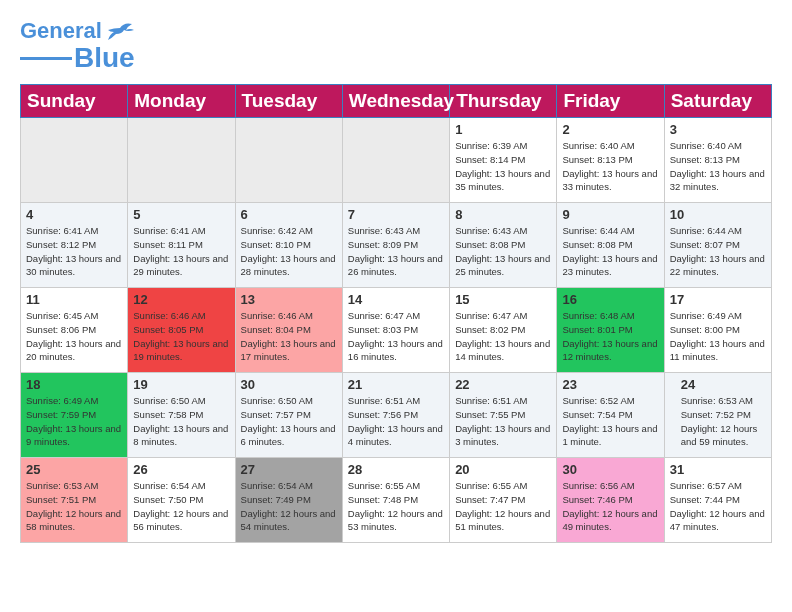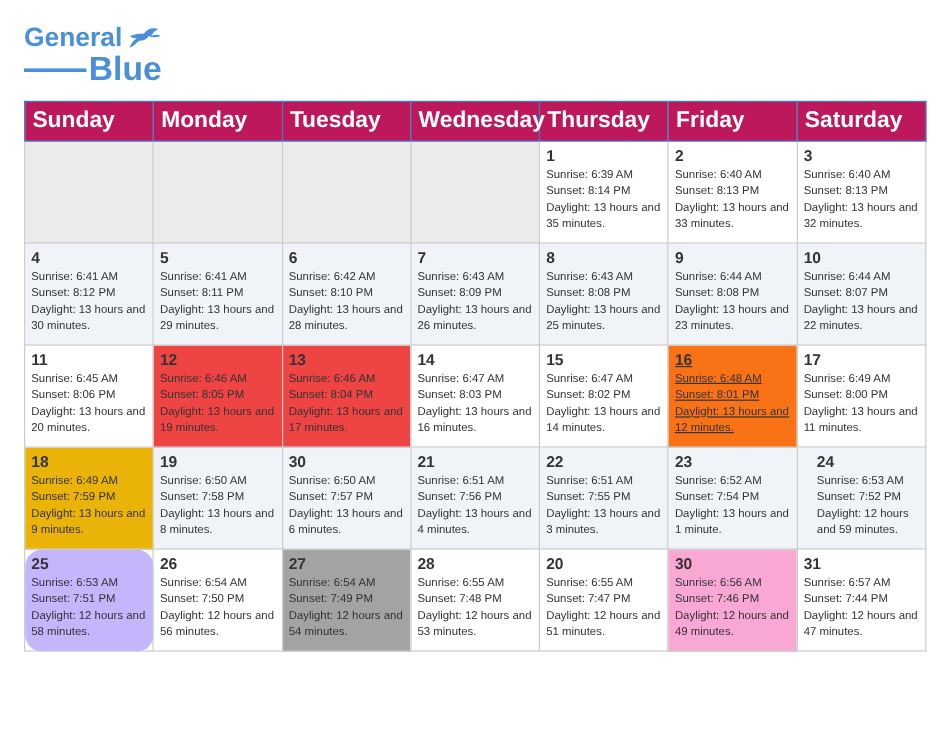--- a/index.html
+++ b/index.html
@@ -169,43 +169,43 @@
       </tr>
       <tr>
         <td style="background: rgb(255, 255, 255);">
           <span class="day-num">11</span>
           <div class="day-info">Sunrise: 6:45 AM<br>Sunset: 8:06 PM<br>Daylight: 13 hours and 20 minutes.</div>
         </td>
         <td style="background: #ef4444;">
           <span class="day-num">12</span>
           <div class="day-info">Sunrise: 6:46 AM<br>Sunset: 8:05 PM<br>Daylight: 13 hours and 19 minutes.</div>
         </td>
-        <td style="background: #ef4444;">
+        <td style="background: #fca5a5;">
           <span class="day-num">13</span>
           <div class="day-info">Sunrise: 6:46 AM<br>Sunset: 8:04 PM<br>Daylight: 13 hours and 17 minutes.</div>
         </td>
         <td style="background: rgb(255, 255, 255);">
           <span class="day-num">14</span>
           <div class="day-info">Sunrise: 6:47 AM<br>Sunset: 8:03 PM<br>Daylight: 13 hours and 16 minutes.</div>
         </td>
         <td style="background: rgb(255, 255, 255);">
           <span class="day-num">15</span>
           <div class="day-info">Sunrise: 6:47 AM<br>Sunset: 8:02 PM<br>Daylight: 13 hours and 14 minutes.</div>
         </td>
-        <td style="background: #f97316; text-decoration: underline;">
+        <td style="background: #22c55e;">
           <span class="day-num">16</span>
           <div class="day-info">Sunrise: 6:48 AM<br>Sunset: 8:01 PM<br>Daylight: 13 hours and 12 minutes.</div>
         </td>
         <td style="background: rgb(255, 255, 255);">
           <span class="day-num">17</span>
           <div class="day-info">Sunrise: 6:49 AM<br>Sunset: 8:00 PM<br>Daylight: 13 hours and 11 minutes.</div>
         </td>
       </tr>
       <tr>
-        <td style="background: #eab308;">
+        <td style="background: #22c55e;">
           <span class="day-num">18</span>
           <div class="day-info">Sunrise: 6:49 AM<br>Sunset: 7:59 PM<br>Daylight: 13 hours and 9 minutes.</div>
         </td>
         <td style="background: rgb(240, 244, 248);">
           <span class="day-num">19</span>
           <div class="day-info">Sunrise: 6:50 AM<br>Sunset: 7:58 PM<br>Daylight: 13 hours and 8 minutes.</div>
         </td>
         <td style="background: rgb(240, 244, 248);">
           <span class="day-num">30</span>
           <div class="day-info">Sunrise: 6:50 AM<br>Sunset: 7:57 PM<br>Daylight: 13 hours and 6 minutes.</div>
@@ -221,21 +221,21 @@
         <td style="background: rgb(240, 244, 248);">
           <span class="day-num">23</span>
           <div class="day-info">Sunrise: 6:52 AM<br>Sunset: 7:54 PM<br>Daylight: 13 hours and 1 minute.</div>
         </td>
         <td style="background: rgb(240, 244, 248); padding-left: 16px;">
           <span class="day-num">24</span>
           <div class="day-info">Sunrise: 6:53 AM<br>Sunset: 7:52 PM<br>Daylight: 12 hours and 59 minutes.</div>
         </td>
       </tr>
       <tr>
-        <td style="background: #c4b5fd; border-radius: 14px;">
+        <td style="background: #fca5a5;">
           <span class="day-num">25</span>
           <div class="day-info">Sunrise: 6:53 AM<br>Sunset: 7:51 PM<br>Daylight: 12 hours and 58 minutes.</div>
         </td>
         <td style="background: rgb(255, 255, 255);">
           <span class="day-num">26</span>
           <div class="day-info">Sunrise: 6:54 AM<br>Sunset: 7:50 PM<br>Daylight: 12 hours and 56 minutes.</div>
         </td>
         <td style="background: #a3a3a3;">
           <span class="day-num">27</span>
           <div class="day-info">Sunrise: 6:54 AM<br>Sunset: 7:49 PM<br>Daylight: 12 hours and 54 minutes.</div>

